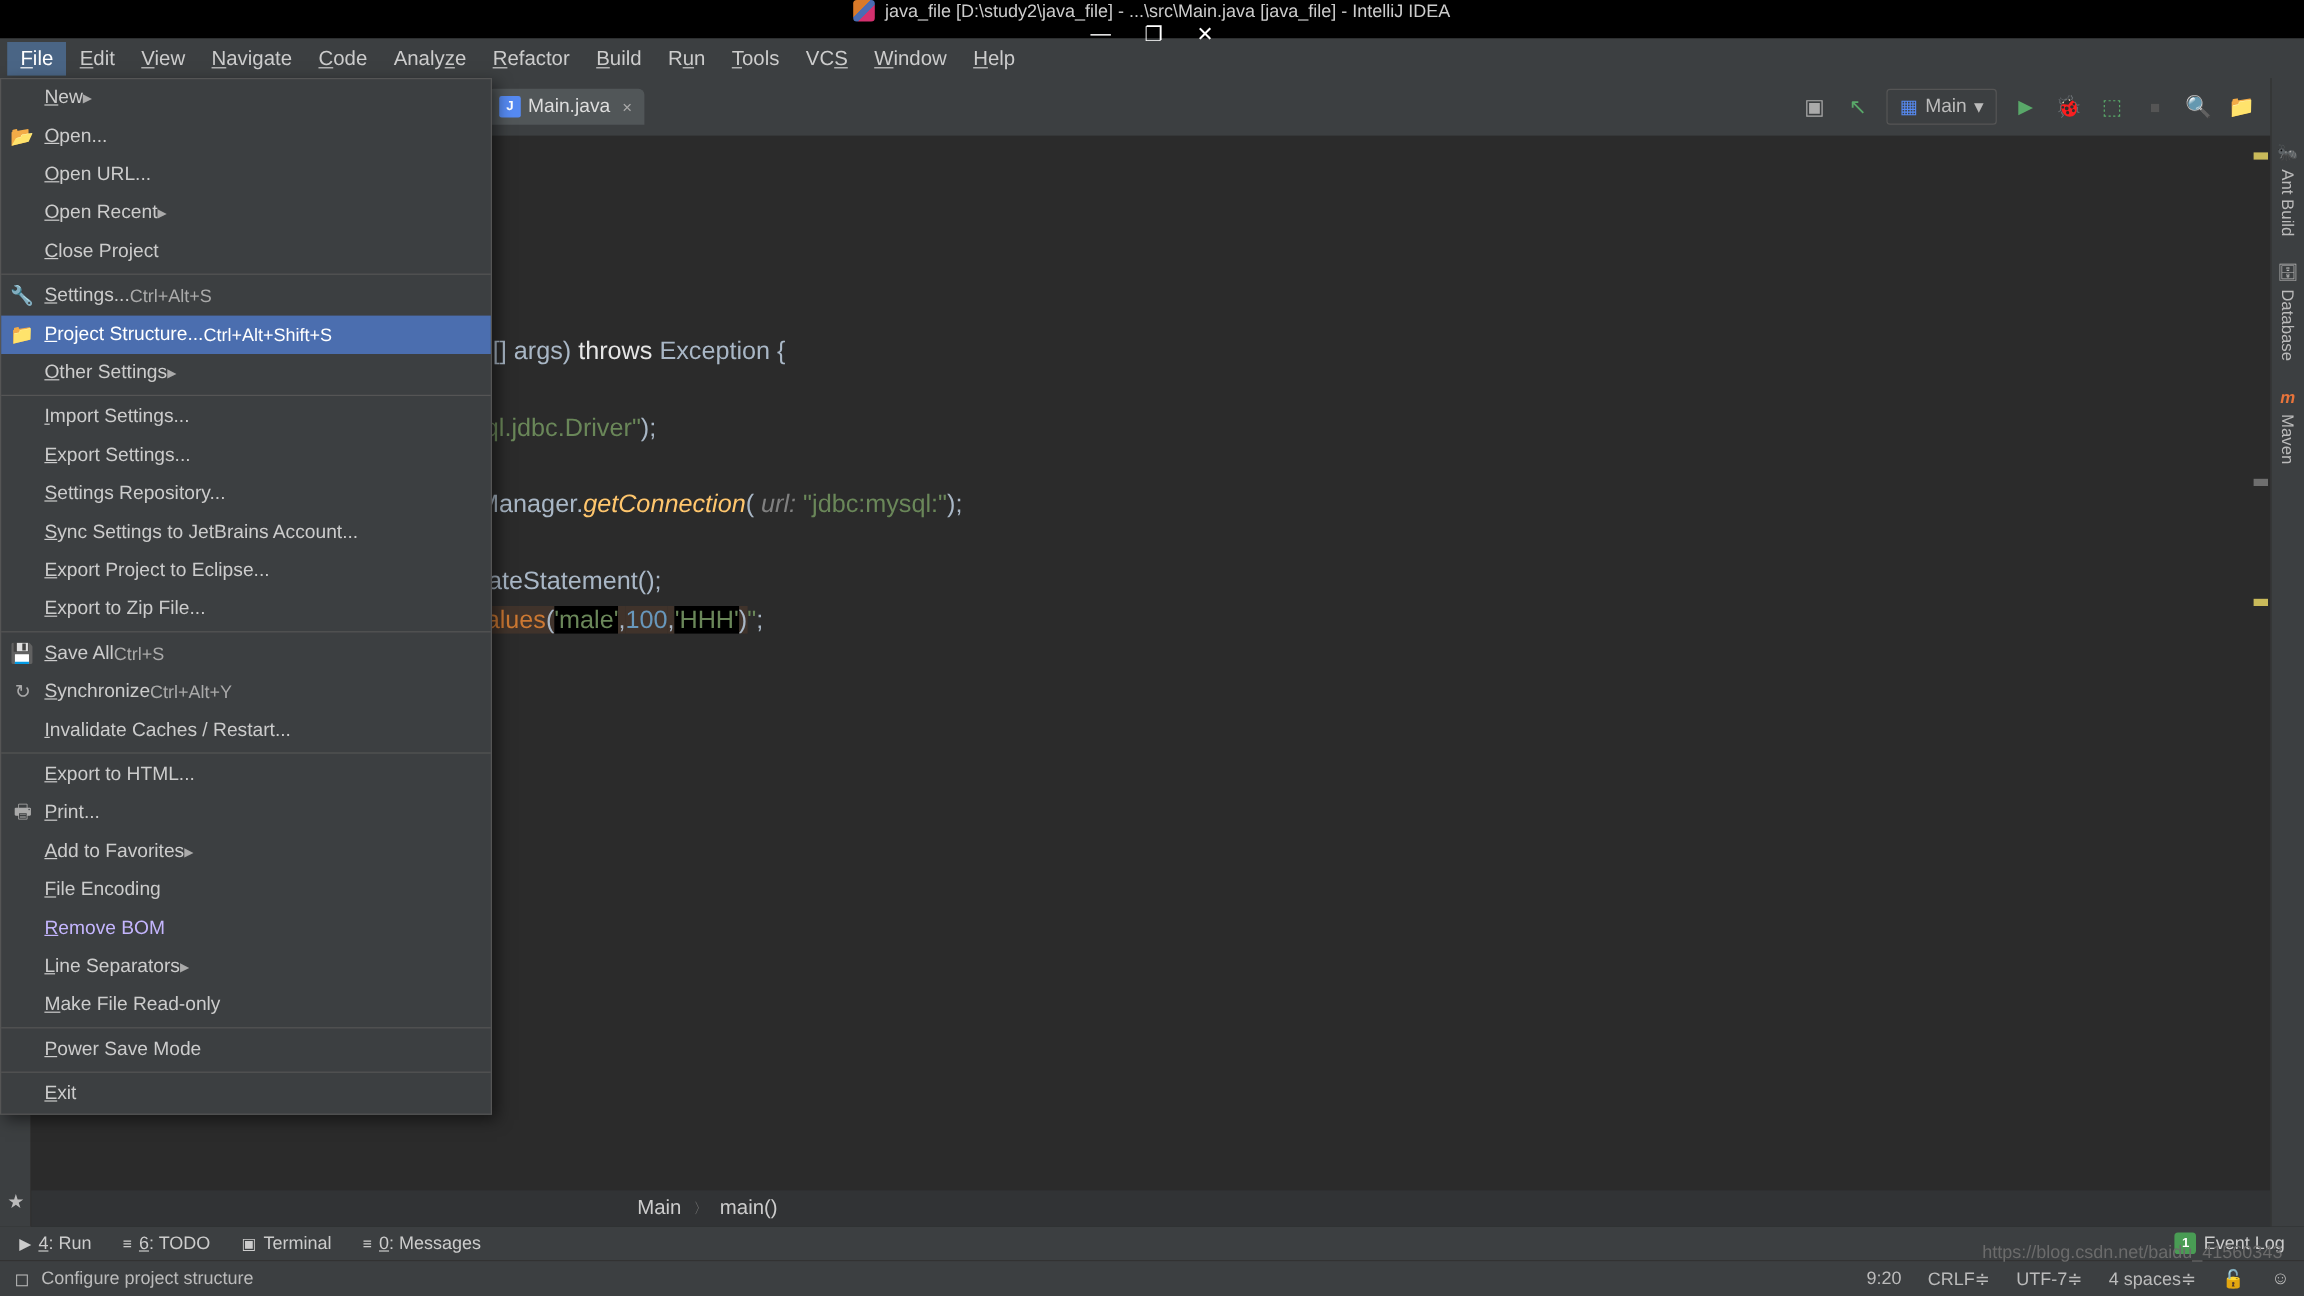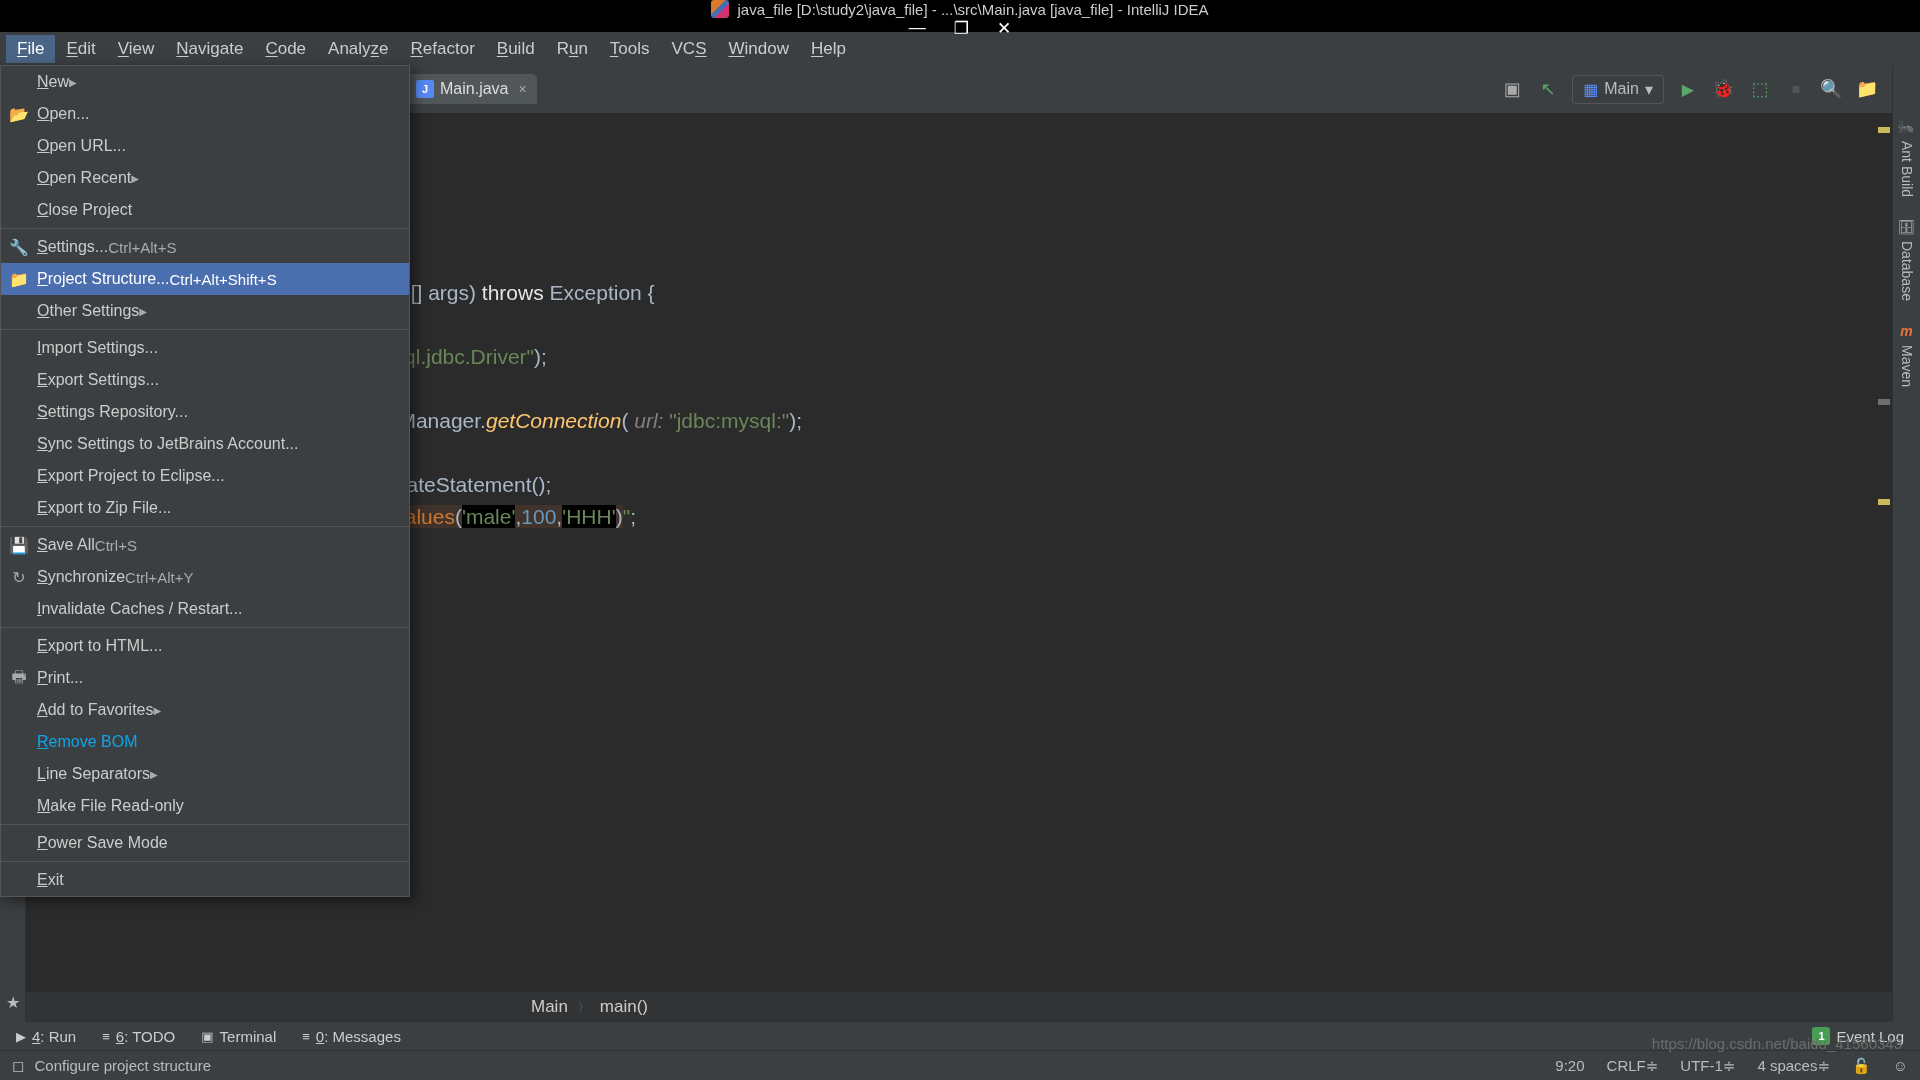--- a/index.html
+++ b/index.html
@@ -208,21 +208,24 @@
       </div>
       <div class="dd-item">
         <span class="dd-icon">🖶</span>
         <span><u>P</u>rint...</span>
       </div>
       <div class="dd-item">
         <span><u>A</u>dd to Favorites</span>
         <span style="font-size: 10px; color: rgb(170, 170, 170);">▶</span>
       </div>
       <div class="dd-item">
-        <span style="color: #0ea5e9;"><u>R</u>emove BOM</span>
+        <span><u>F</u>ile Encoding</span>
+      </div>
+      <div class="dd-item">
+        <span style="color: #c4b5fd;"><u>R</u>emove BOM</span>
       </div>
       <div class="dd-item">
         <span><u>L</u>ine Separators</span>
         <span style="font-size: 10px; color: rgb(170, 170, 170);">▶</span>
       </div>
       <div class="dd-item">
         <span><u>M</u>ake File Read-only</span>
       </div>
       <div class="dd-sep"></div>
       <div class="dd-item">
@@ -346,20 +349,20 @@
 </div>
 
 <div class="statusbar">
   <div class="status-left">
     <span>◻</span>
     <span>Configure project structure</span>
   </div>
   <div class="status-right">
     <span>9:20</span>
     <span>CRLF≑</span>
-    <span>UTF-1≑</span>
+    <span>UTF-7≑</span>
     <span>4 spaces≑</span>
     <span>🔓</span>
     <span>☺</span>
   </div>
 </div>
 
 <div class="watermark">https://blog.csdn.net/baidu_41560343</div>
 
 </body></html>

